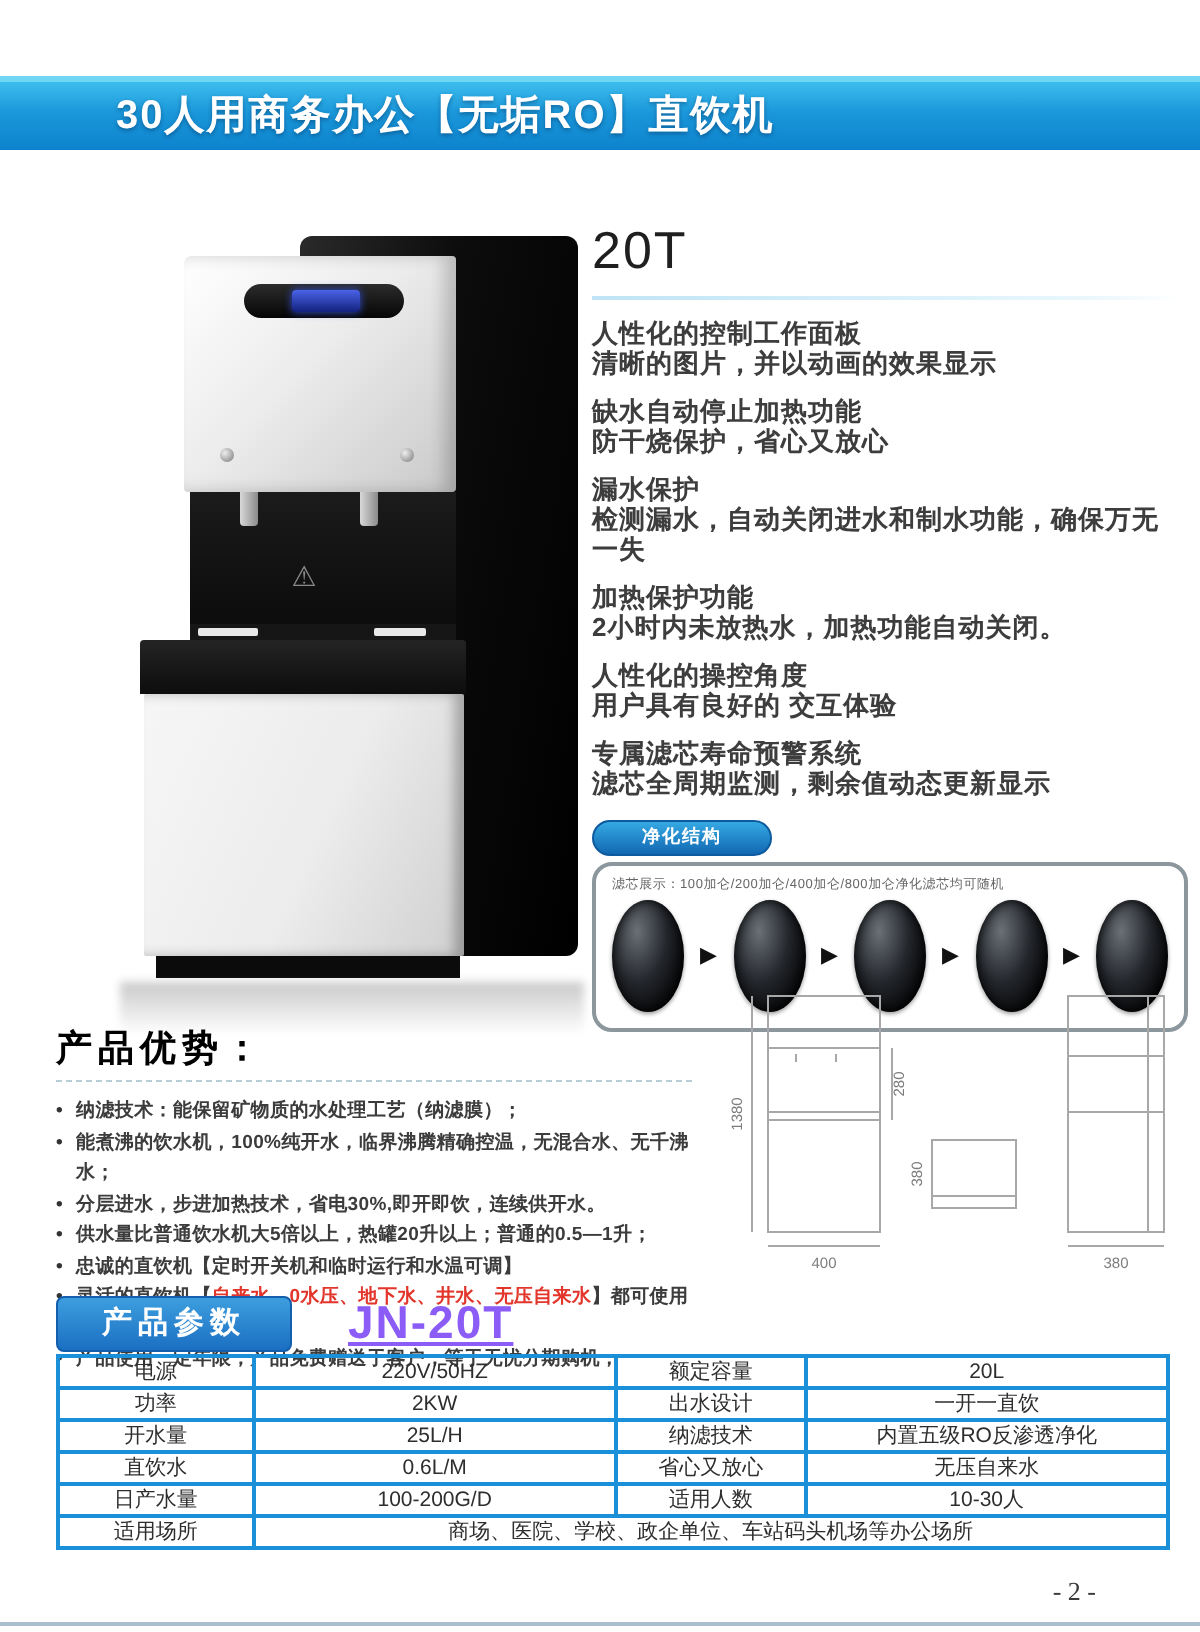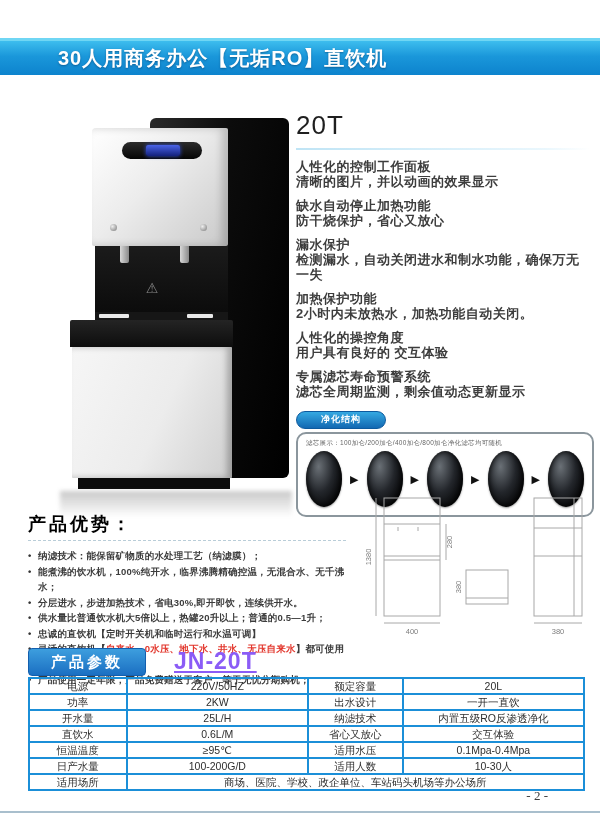--- a/index.html
+++ b/index.html
@@ -245,27 +245,21 @@
         <tr>
           <td>开水量</td>
           <td>25L/H</td>
           <td>纳滤技术</td>
           <td>内置五级RO反渗透净化</td>
         </tr>
         <tr>
           <td>直饮水</td>
           <td>0.6L/M</td>
           <td>省心又放心</td>
-          <td>交互体验</td>
-        </tr>
-        <tr>
-          <td>恒温温度</td>
-          <td>≥95℃</td>
-          <td>适用水压</td>
-          <td>0.1Mpa-0.4Mpa</td>
+          <td>无压自来水</td>
         </tr>
         <tr>
           <td>日产水量</td>
           <td>100-200G/D</td>
           <td>适用人数</td>
           <td>10-30人</td>
         </tr>
         <tr>
           <td>适用场所</td>
           <td colspan="3">商场、医院、学校、政企单位、车站码头机场等办公场所</td>

